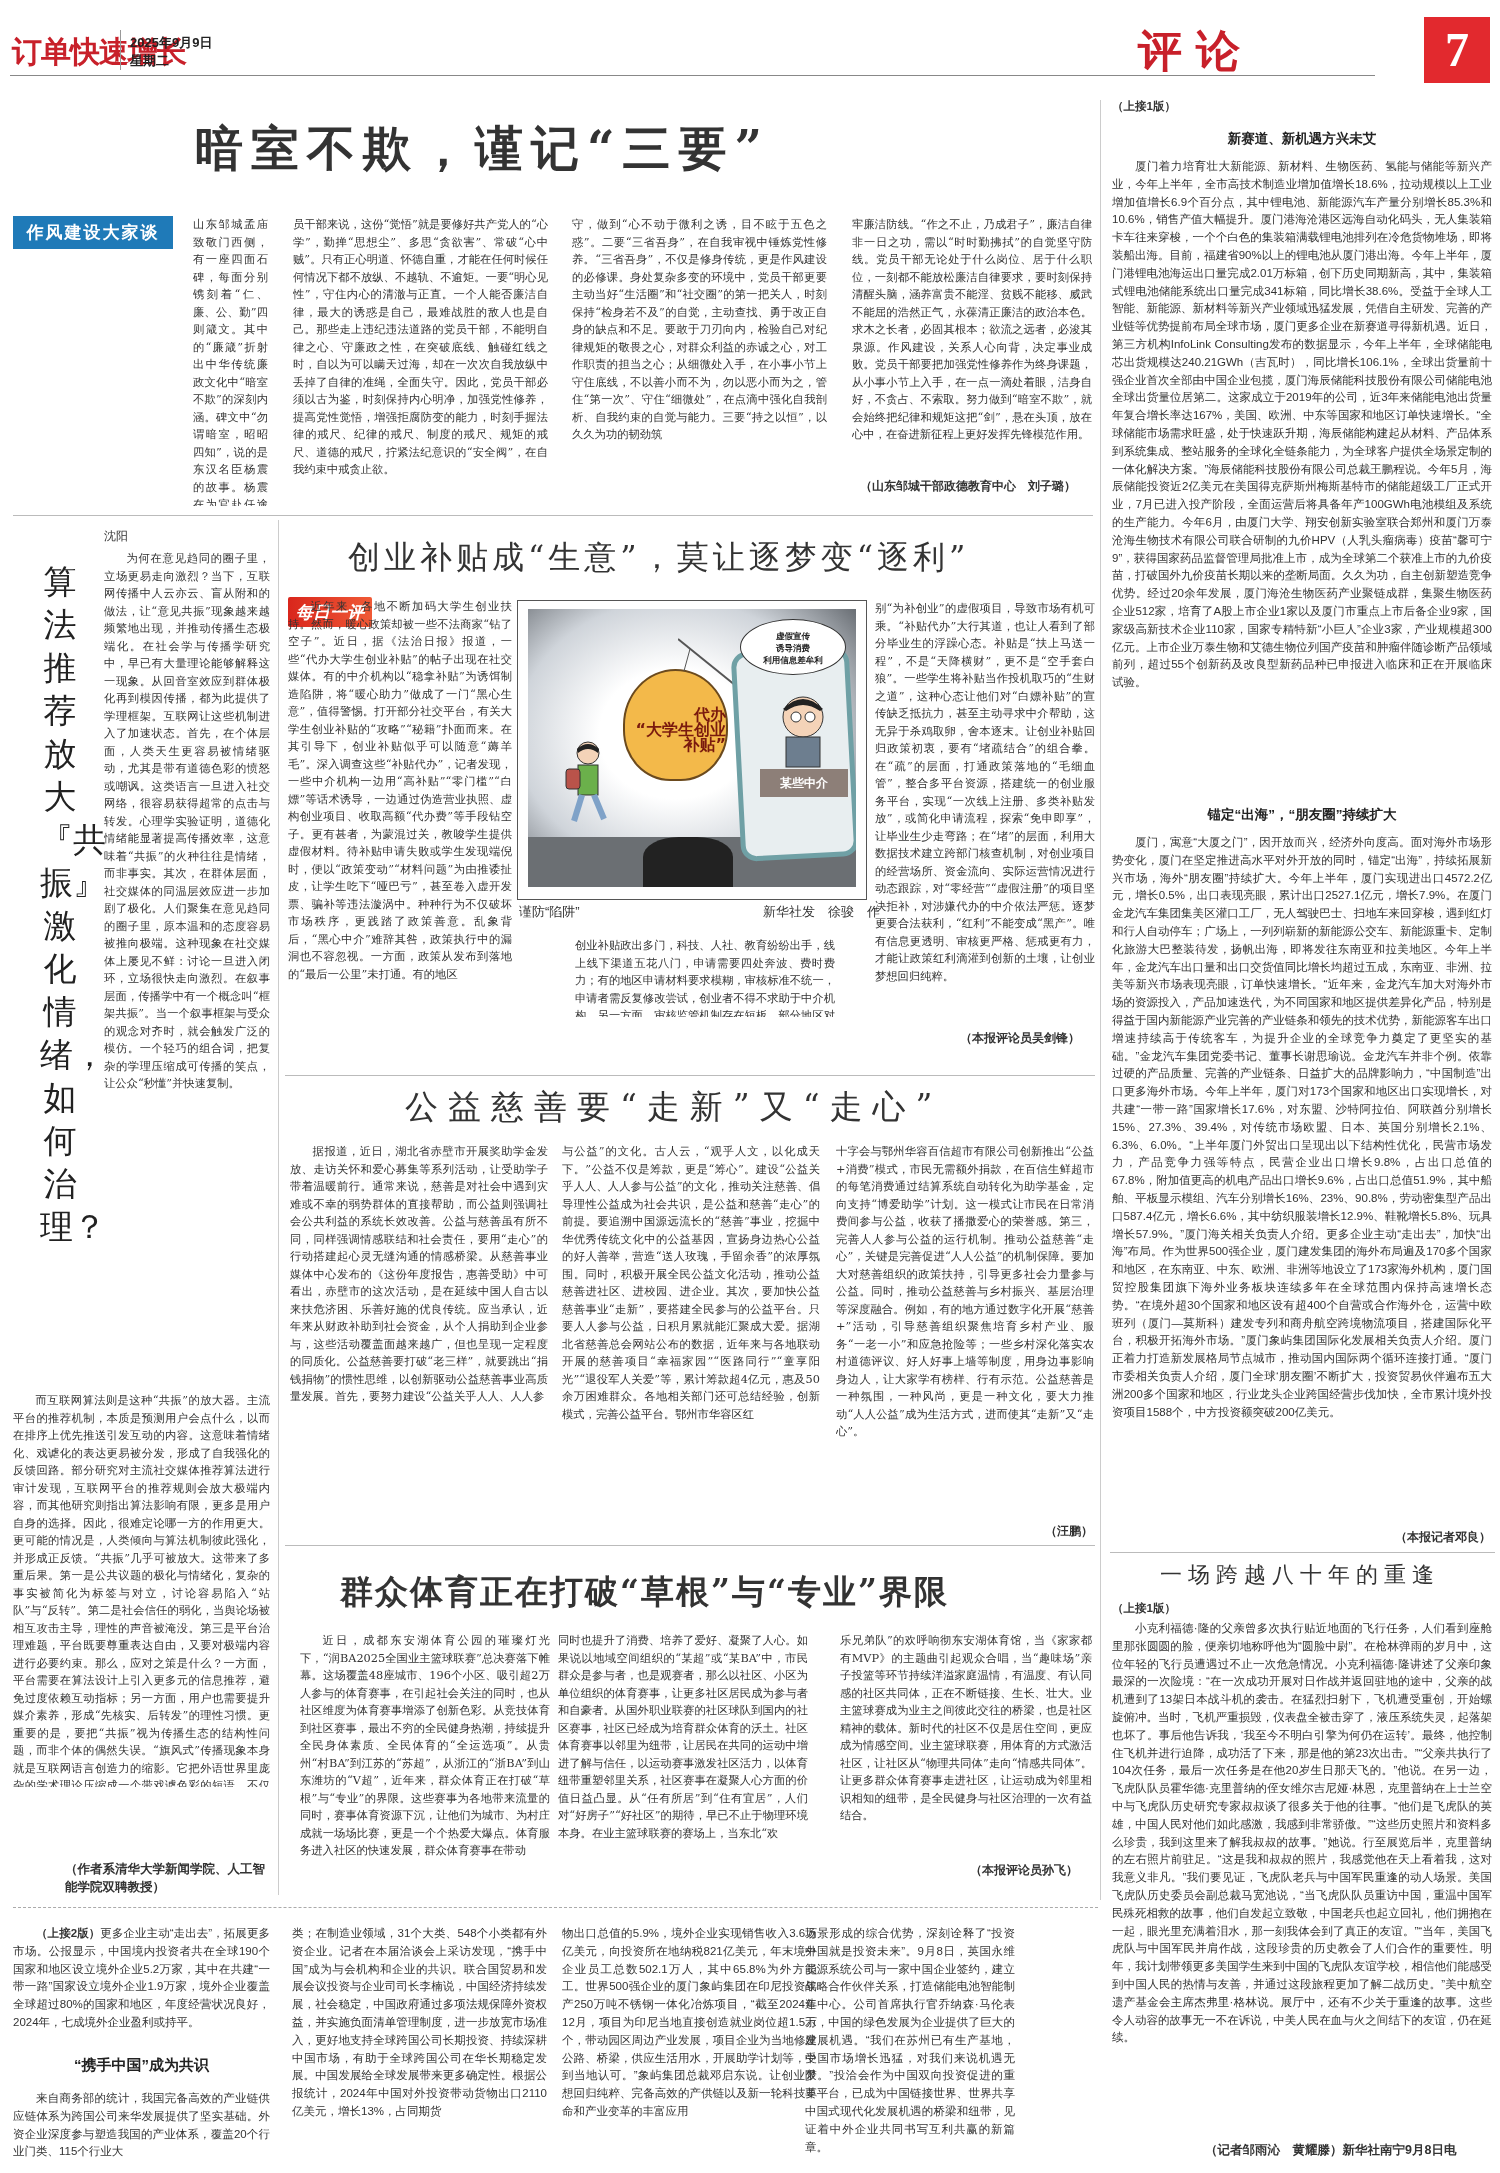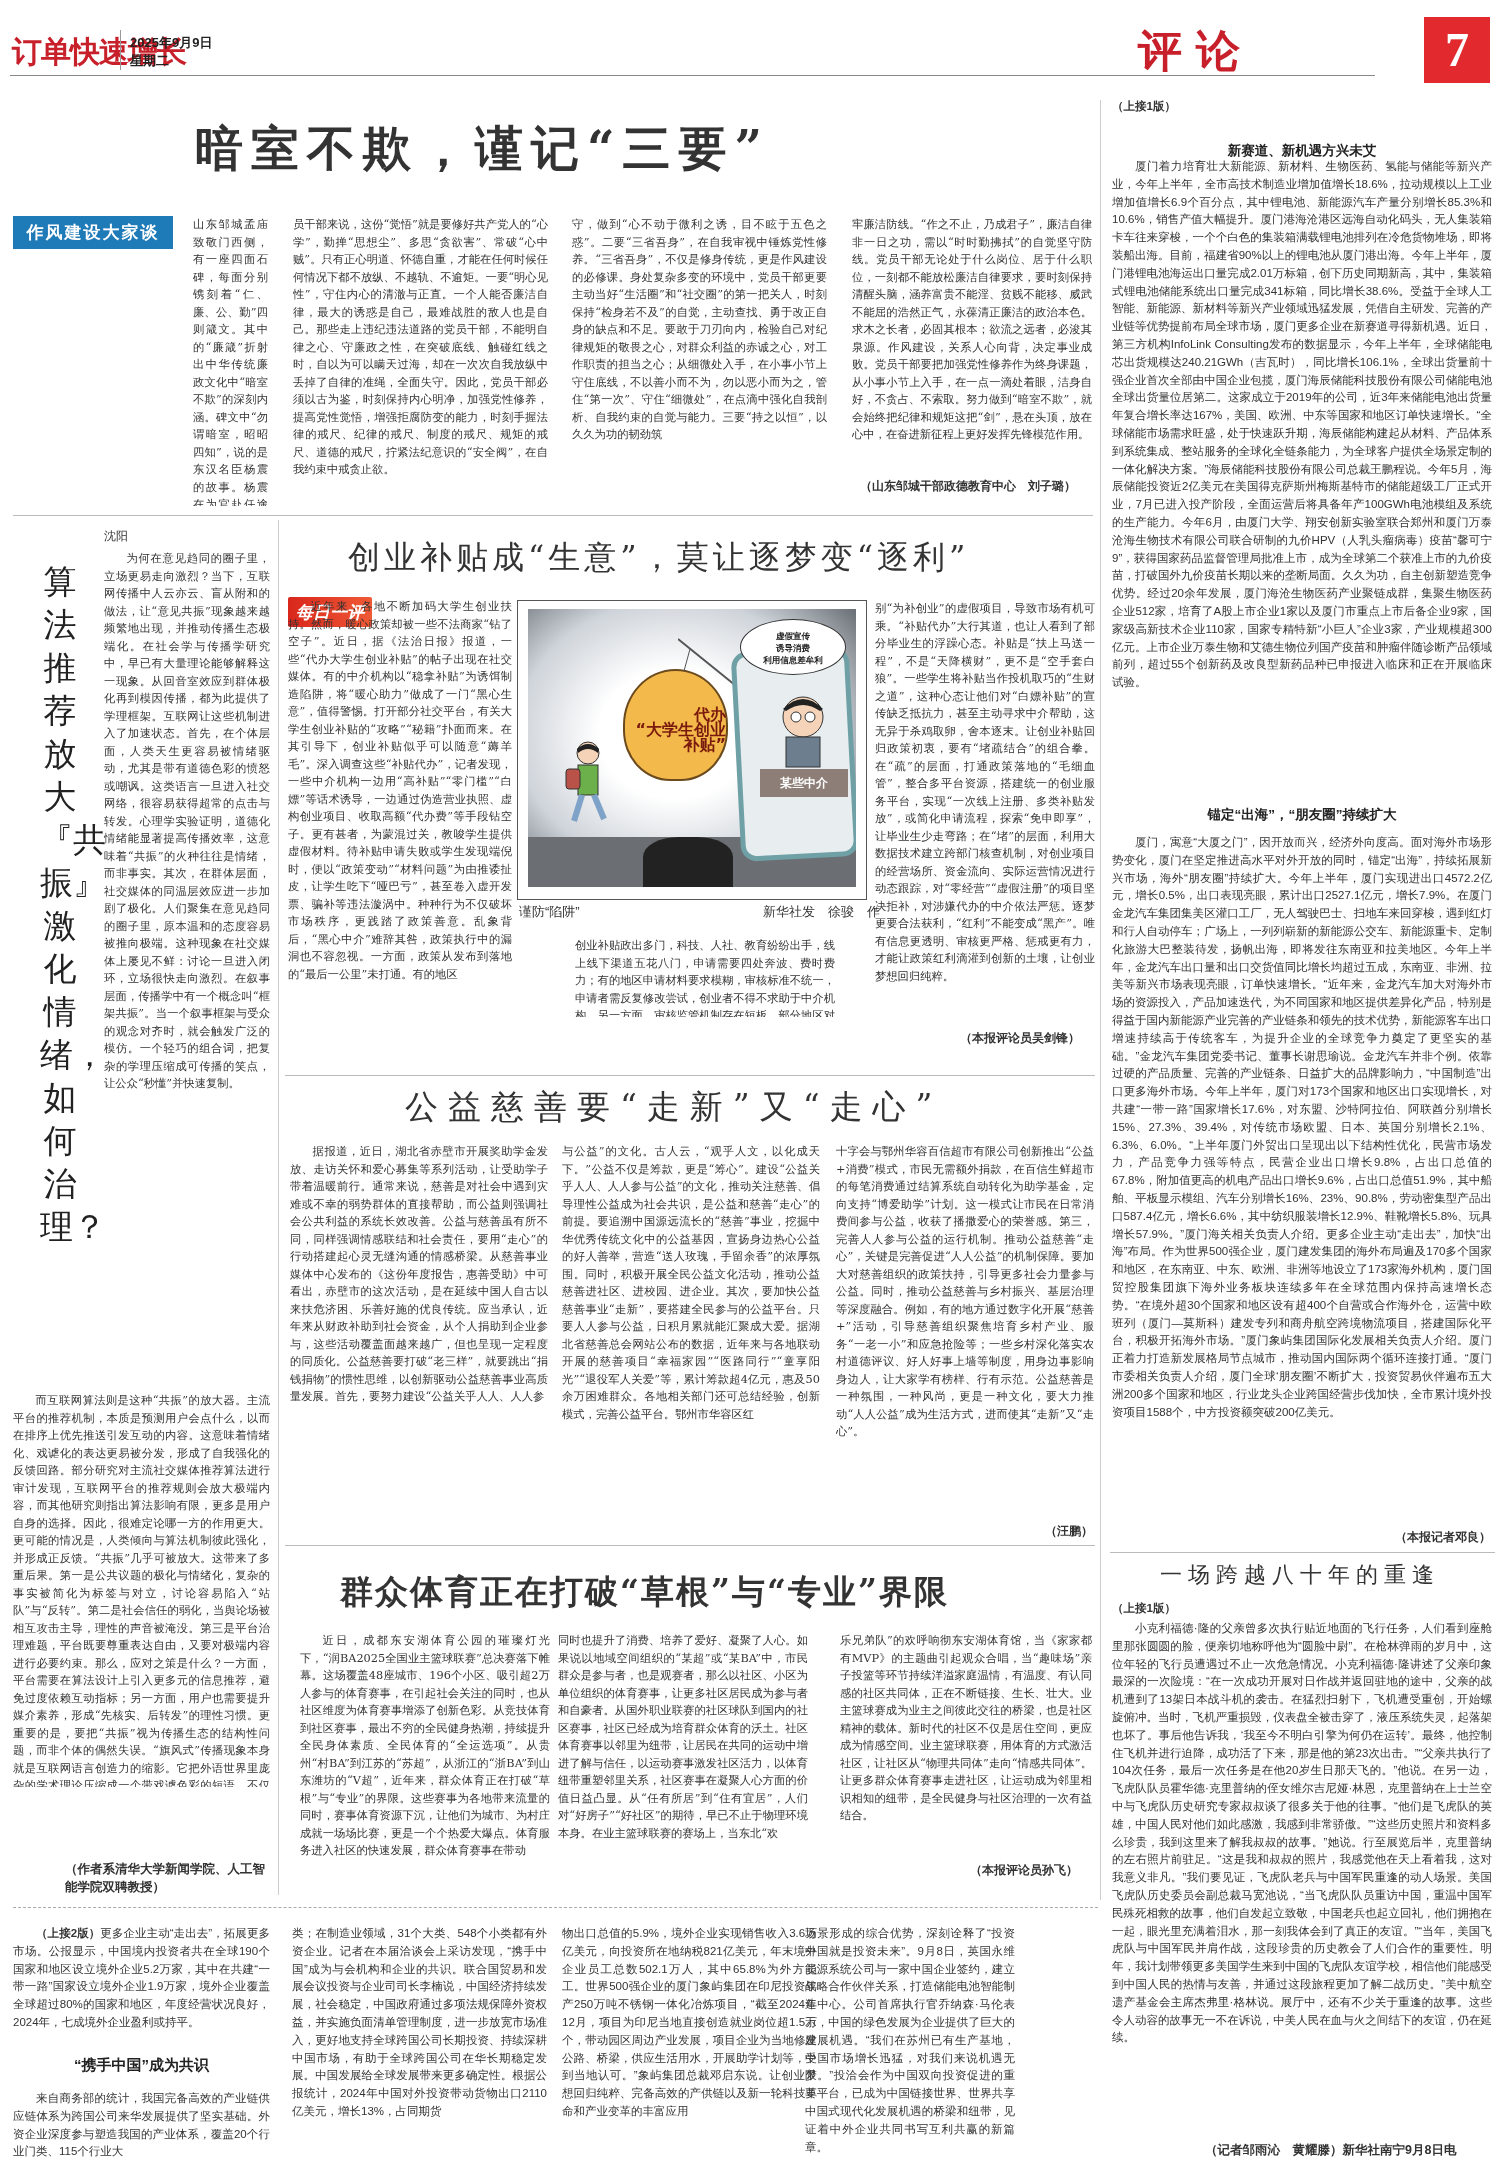--- a/index.html
+++ b/index.html
@@ -160,21 +160,21 @@
   <p style="text-indent:0;">同时也提升了消费、培养了爱好、凝聚了人心。如果说以地域空间组织的“某超”或“某BA”中，市民群众是参与者，也是观赛者，那么以社区、小区为单位组织的体育赛事，让更多社区居民成为参与者和自豪者。从国外职业联赛的社区球队到国内的社区赛事，社区已经成为培育群众体育的沃土。社区体育赛事以邻里为纽带，让居民在共同的运动中增进了解与信任，以运动赛事激发社区活力，以体育纽带重塑邻里关系，社区赛事在凝聚人心方面的价值日益凸显。从“任有所居”到“住有宜居”，人们对“好房子”“好社区”的期待，早已不止于物理环境本身。在业主篮球联赛的赛场上，当东北“欢</p>
 </div>
 <div class="abs col" style="left:840px;top:1632px;width:252px;height:228px;">
   <p style="text-indent:0;">乐兄弟队”的欢呼响彻东安湖体育馆，当《家家都有MVP》的主题曲引起观众合唱，当“趣味场”亲子投篮等环节持续洋溢家庭温情，有温度、有认同感的社区共同体，正在不断链接、生长、壮大。业主篮球赛成为业主之间彼此交往的桥梁，也是社区精神的载体。新时代的社区不仅是居住空间，更应成为情感空间。业主篮球联赛，用体育的方式激活社区，让社区从“物理共同体”走向“情感共同体”。让更多群众体育赛事走进社区，让运动成为邻里相识相知的纽带，是全民健身与社区治理的一次有益结合。</p>
 </div>
 <div class="abs byline" style="left:970px;top:1862px;">（本报评论员孙飞）</div>
 
 <div class="abs" style="left:1100px;top:100px;width:1px;height:1800px;background:#ccc;"></div>
 
 <div class="abs sans-col" style="left:1112px;top:98px;width:380px;font-weight:bold;text-indent:0;">（上接1版）</div>
-<div class="abs subhead" style="left:1112px;top:142px;width:380px;">新赛道、新机遇方兴未艾</div>
+<div class="abs subhead" style="left:1112px;top:130px;width:380px;">新赛道、新机遇方兴未艾</div>
 <div class="abs sans-col" style="left:1112px;top:158px;width:380px;height:635px;">
   <p>厦门着力培育壮大新能源、新材料、生物医药、氢能与储能等新兴产业，今年上半年，全市高技术制造业增加值增长18.6%，拉动规模以上工业增加值增长6.9个百分点，其中锂电池、新能源汽车产量分别增长85.3%和10.6%，销售产值大幅提升。厦门港海沧港区远海自动化码头，无人集装箱卡车往来穿梭，一个个白色的集装箱满载锂电池排列在冷危货物堆场，即将装船出海。目前，福建省90%以上的锂电池从厦门港出海。今年上半年，厦门港锂电池海运出口量完成2.01万标箱，创下历史同期新高，其中，集装箱式锂电池储能系统出口量完成341标箱，同比增长38.6%。受益于全球人工智能、新能源、新材料等新兴产业领域迅猛发展，凭借自主研发、完善的产业链等优势提前布局全球市场，厦门更多企业在新赛道寻得新机遇。近日，第三方机构InfoLink Consulting发布的数据显示，今年上半年，全球储能电芯出货规模达240.21GWh（吉瓦时），同比增长106.1%，全球出货量前十强企业首次全部由中国企业包揽，厦门海辰储能科技股份有限公司储能电池全球出货量位居第二。这家成立于2019年的公司，近3年来储能电池出货量年复合增长率达167%，美国、欧洲、中东等国家和地区订单快速增长。“全球储能市场需求旺盛，处于快速跃升期，海辰储能构建起从材料、产品体系到系统集成、整站服务的全球化全链条能力，为全球客户提供全场景定制的一体化解决方案。”海辰储能科技股份有限公司总裁王鹏程说。今年5月，海辰储能投资近2亿美元在美国得克萨斯州梅斯基特市的储能超级工厂正式开业，7月已进入投产阶段，全面运营后将具备年产100GWh电池模组及系统的生产能力。今年6月，由厦门大学、翔安创新实验室联合郑州和厦门万泰沧海生物技术有限公司联合研制的九价HPV（人乳头瘤病毒）疫苗“馨可宁9”，获得国家药品监督管理局批准上市，成为全球第二个获准上市的九价疫苗，打破国外九价疫苗长期以来的垄断局面。久久为功，自主创新塑造竞争优势。经过20余年发展，厦门海沧生物医药产业聚链成群，集聚生物医药企业512家，培育了A股上市企业1家以及厦门市重点上市后备企业9家，国家级高新技术企业110家，国家专精特新“小巨人”企业3家，产业规模超300亿元。上市企业万泰生物和艾德生物位列国产疫苗和肿瘤伴随诊断产品领域前列，超过55个创新药及改良型新药品种已申报进入临床和正在开展临床试验。</p>
 </div>
 <div class="abs subhead" style="left:1112px;top:806px;width:380px;">锚定“出海”，“朋友圈”持续扩大</div>
 <div class="abs sans-col" style="left:1112px;top:834px;width:380px;height:690px;">
   <p>厦门，寓意“大厦之门”，因开放而兴，经济外向度高。面对海外市场形势变化，厦门在坚定推进高水平对外开放的同时，锚定“出海”，持续拓展新兴市场，海外“朋友圈”持续扩大。今年上半年，厦门实现进出口4572.2亿元，增长0.5%，出口表现亮眼，累计出口2527.1亿元，增长7.9%。在厦门金龙汽车集团集美区灌口工厂，无人驾驶巴士、扫地车来回穿梭，遇到红灯和行人自动停车；广场上，一列列崭新的新能源公交车、新能源重卡、定制化旅游大巴整装待发，扬帆出海，即将发往东南亚和拉美地区。今年上半年，金龙汽车出口量和出口交货值同比增长均超过五成，东南亚、非洲、拉美等新兴市场表现亮眼，订单快速增长。“近年来，金龙汽车加大对海外市场的资源投入，产品加速迭代，为不同国家和地区提供差异化产品，特别是得益于国内新能源产业完善的产业链条和领先的技术优势，新能源客车出口增速持续高于传统客车，为提升企业的全球竞争力奠定了更坚实的基础。”金龙汽车集团党委书记、董事长谢思瑜说。金龙汽车并非个例。依靠过硬的产品质量、完善的产业链条、日益扩大的品牌影响力，“中国制造”出口更多海外市场。今年上半年，厦门对173个国家和地区出口实现增长，对共建“一带一路”国家增长17.6%，对东盟、沙特阿拉伯、阿联酋分别增长15%、27.3%、39.4%，对传统市场欧盟、日本、英国分别增长2.1%、6.3%、6.0%。“上半年厦门外贸出口呈现出以下结构性优化，民营市场发力，产品竞争力强等特点，民营企业出口增长9.8%，占出口总值的67.8%，附加值更高的机电产品出口增长9.6%，占出口总值51.9%，其中船舶、平板显示模组、汽车分别增长16%、23%、90.8%，劳动密集型产品出口587.4亿元，增长6.6%，其中纺织服装增长12.9%、鞋靴增长5.8%、玩具增长57.9%。”厦门海关相关负责人介绍。更多企业主动“走出去”，加快“出海”布局。作为世界500强企业，厦门建发集团的海外布局遍及170多个国家和地区，在东南亚、中东、欧洲、非洲等地设立了173家海外机构，厦门国贸控股集团旗下海外业务板块连续多年在全球范围内保持高速增长态势。“在境外超30个国家和地区设有超400个自营或合作海外仓，运营中欧班列（厦门—莫斯科）建发专列和商舟航空跨境物流项目，搭建国际化平台，积极开拓海外市场。”厦门象屿集团国际化发展相关负责人介绍。厦门正着力打造新发展格局节点城市，推动国内国际两个循环连接打通。“厦门市委相关负责人介绍，厦门全球‘朋友圈’不断扩大，投资贸易伙伴遍布五大洲200多个国家和地区，行业龙头企业跨国经营步伐加快，全市累计境外投资项目1588个，中方投资额突破200亿美元。</p>
 </div>
 <div class="abs byline" style="left:1395px;top:1529px;">（本报记者邓良）</div>
 <div class="abs hrule" style="left:1110px;top:1552px;width:385px;"></div>
 

